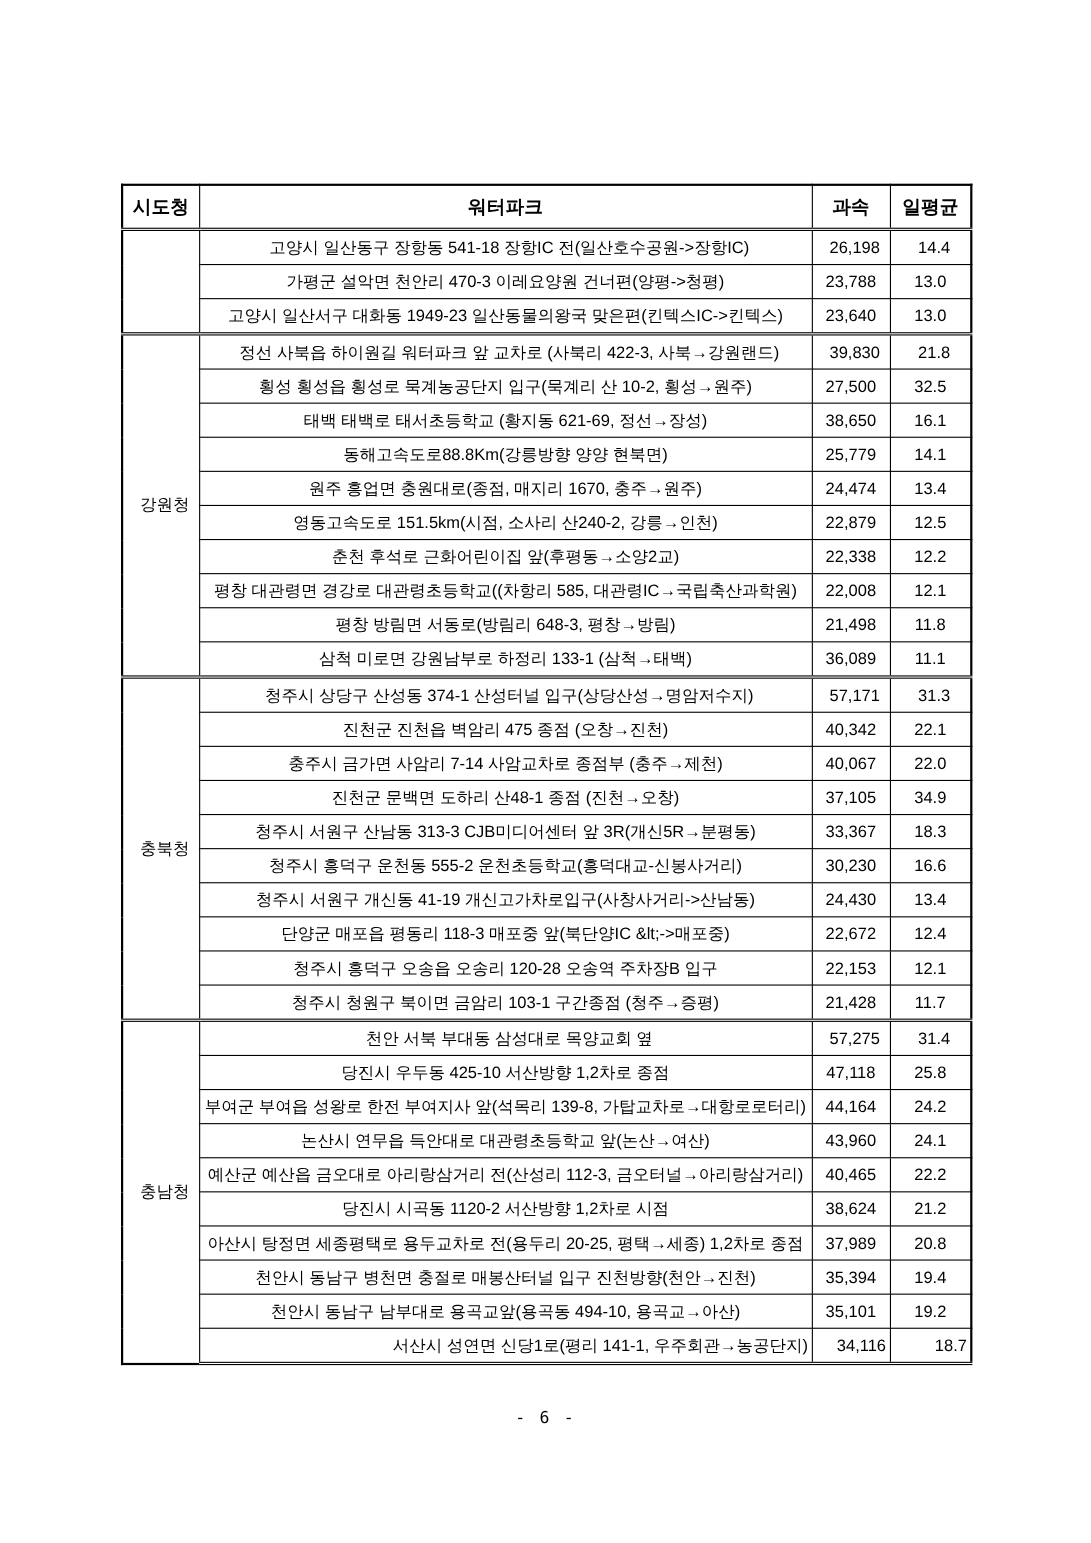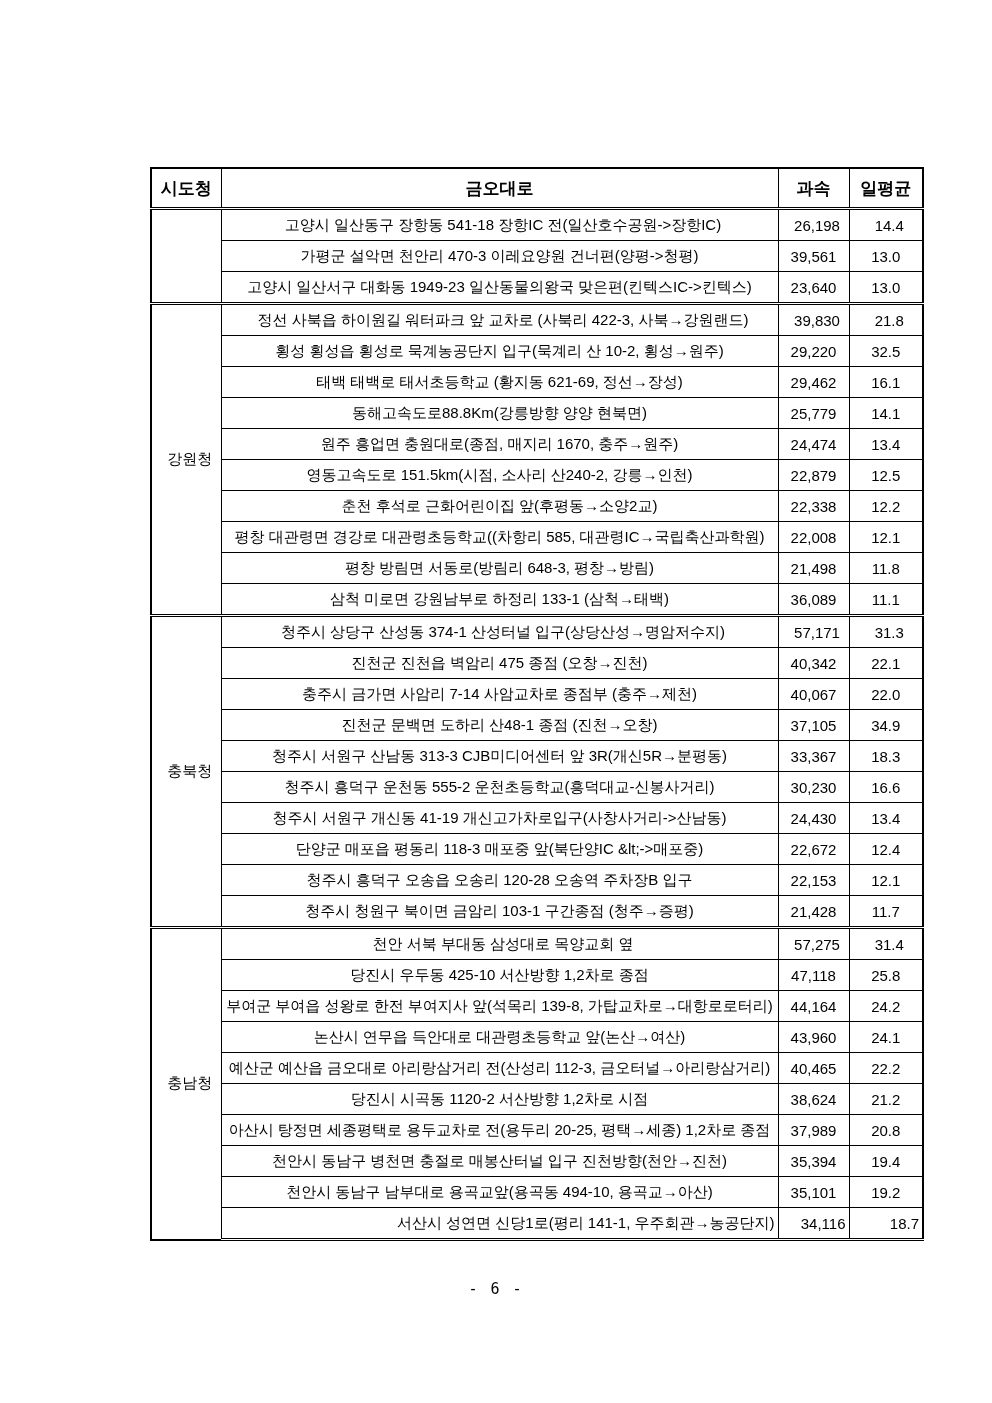--- a/index.html
+++ b/index.html
@@ -18,21 +18,20 @@
     position: absolute;
     left: 110px;
     top: 167px;
     width: 772px;
   }
   table.cam-table {
     border-collapse: collapse;
     table-layout: fixed;
     width: 772px;
     border: 2px solid #000;
-    margin-left: 40px;
   }
   table.cam-table th,
   table.cam-table td {
     border: 1px solid #000;
     padding: 0 3px;
     text-align: center;
     vertical-align: middle;
     color: #000;
     overflow: hidden;
   }
@@ -85,56 +84,56 @@
   <table class="cam-table">
     <colgroup>
       <col style="width:70px">
       <col style="width:557px">
       <col style="width:71px">
       <col style="width:74px">
     </colgroup>
     <thead>
       <tr>
         <th>시도청</th>
-        <th>금오대로</th>
+        <th>워터파크</th>
         <th>과속</th>
         <th>일평균</th>
       </tr>
     </thead>
     <tbody>
         <tr class="section-start">
           <td class="agency-cell" rowspan="3"></td>
           <td><span class="fit">고양시 일산동구 장항동 541-18 장항IC 전(일산호수공원-&gt;장항IC)</span></td>
           <td class="num-cell">26,198</td>
           <td class="num-cell">14.4</td>
         </tr>
         <tr>
           <td><span class="fit">가평군 설악면 천안리 470-3 이레요양원 건너편(양평-&gt;청평)</span></td>
-          <td class="num-cell">39,561</td>
+          <td class="num-cell">23,788</td>
           <td class="num-cell">13.0</td>
         </tr>
         <tr>
           <td><span class="fit">고양시 일산서구 대화동 1949-23 일산동물의왕국 맞은편(킨텍스IC-&gt;킨텍스)</span></td>
           <td class="num-cell">23,640</td>
           <td class="num-cell">13.0</td>
         </tr>
         <tr class="section-start">
           <td class="agency-cell" rowspan="10">강원청</td>
           <td><span class="fit">정선 사북읍 하이원길 워터파크 앞 교차로 (사북리 422-3, 사북→강원랜드)</span></td>
           <td class="num-cell">39,830</td>
           <td class="num-cell">21.8</td>
         </tr>
         <tr>
           <td><span class="fit">횡성 횡성읍 횡성로 묵계농공단지 입구(묵계리 산 10-2, 횡성→원주)</span></td>
-          <td class="num-cell">29,220</td>
+          <td class="num-cell">27,500</td>
           <td class="num-cell">32.5</td>
         </tr>
         <tr>
           <td><span class="fit">태백 태백로 태서초등학교 (황지동 621-69, 정선→장성)</span></td>
-          <td class="num-cell">29,462</td>
+          <td class="num-cell">38,650</td>
           <td class="num-cell">16.1</td>
         </tr>
         <tr>
           <td><span class="fit">동해고속도로88.8Km(강릉방향 양양 현북면)</span></td>
           <td class="num-cell">25,779</td>
           <td class="num-cell">14.1</td>
         </tr>
         <tr>
           <td><span class="fit">원주 흥업면 충원대로(종점, 매지리 1670, 충주→원주)</span></td>
           <td class="num-cell">24,474</td>

